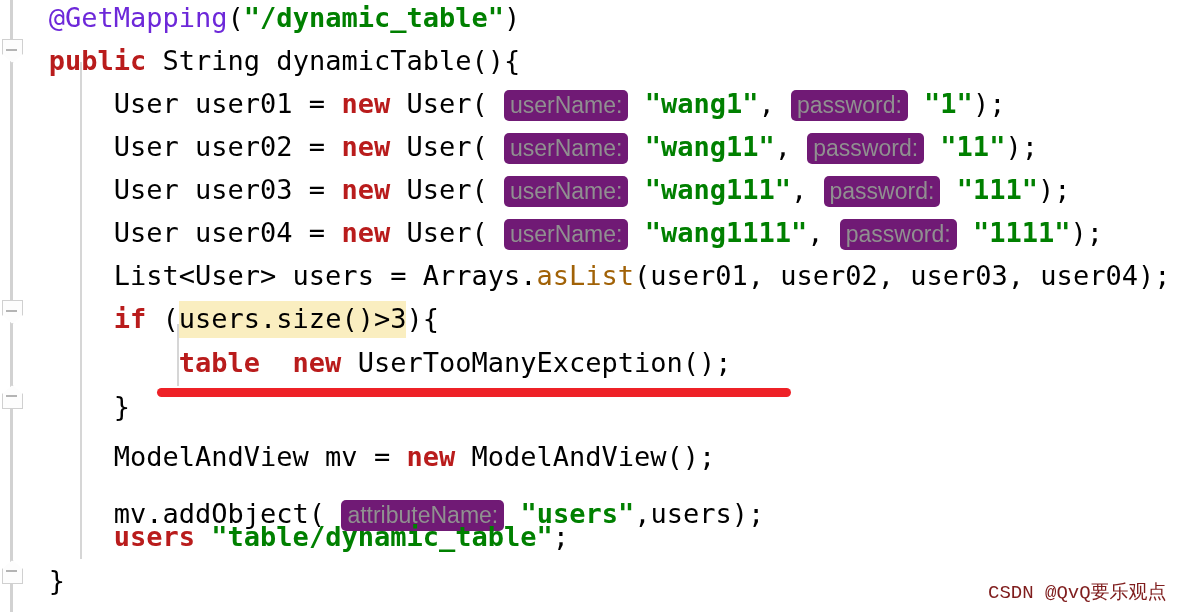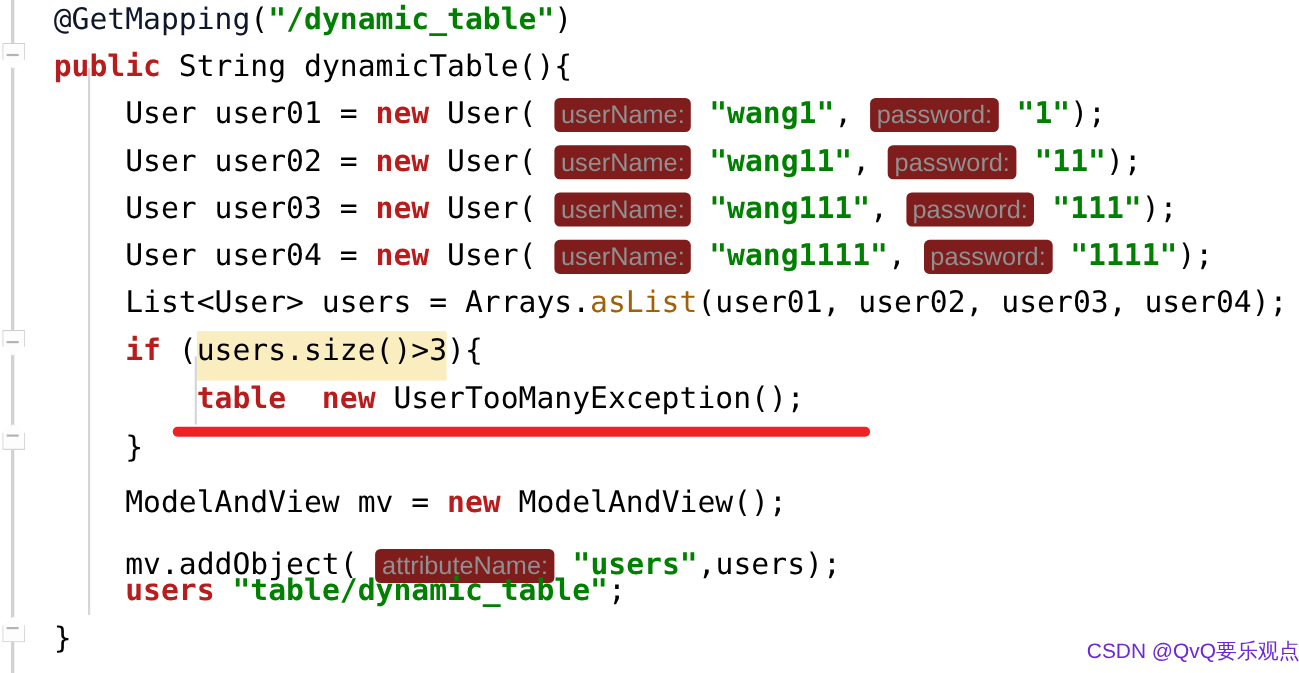--- a/index.html
+++ b/index.html
@@ -82,55 +82,55 @@
 
   
   .indent-guide {
     position: absolute;
     width: 2px;
     background: #d6d6d6;
   }
 
   
   .kw      { color: #b91c1c; font-weight: bold; }
-  .anno    { color: #0f172a; }
+  .anno    { color: #6d28d9; }
   .str     { color: #008000; font-weight: bold; }
   .stat    { color: #a16207; }
   .plain   { color: #000000; }
 
   
   .hint {
     font-family: "Liberation Sans", "DejaVu Sans", sans-serif;
     font-size: 23px;
     color: #909090;
-    background: #7f1d1d;
+    background: #701a75;
     border-radius: 5px;
     padding: 2px 6px 3px 6px;
     letter-spacing: 0px;
   }
 
   
   .cond-hl {
     background: #faeec0;
-    padding: 2px 0 12px 0;
+    padding: 2px 0 4px 0;
   }
 
   
   .red-underline {
     position: absolute;
     background: #ee2127;
     border-radius: 5px;
   }
 
   
   .watermark {
     position: absolute;
-    font-family: Liberation Sans, sans-serif;
+    font-family: Liberation Mono, monospace;
     font-size: 19px;
-    color: #6d28d9;
+    color: #7f1d1d;
     white-space: nowrap;
   }
 </style>
 </head>
 <body>
 
 <div id="editor">
 
   <div class="gutter">
     <div class="gutter-line"></div>

